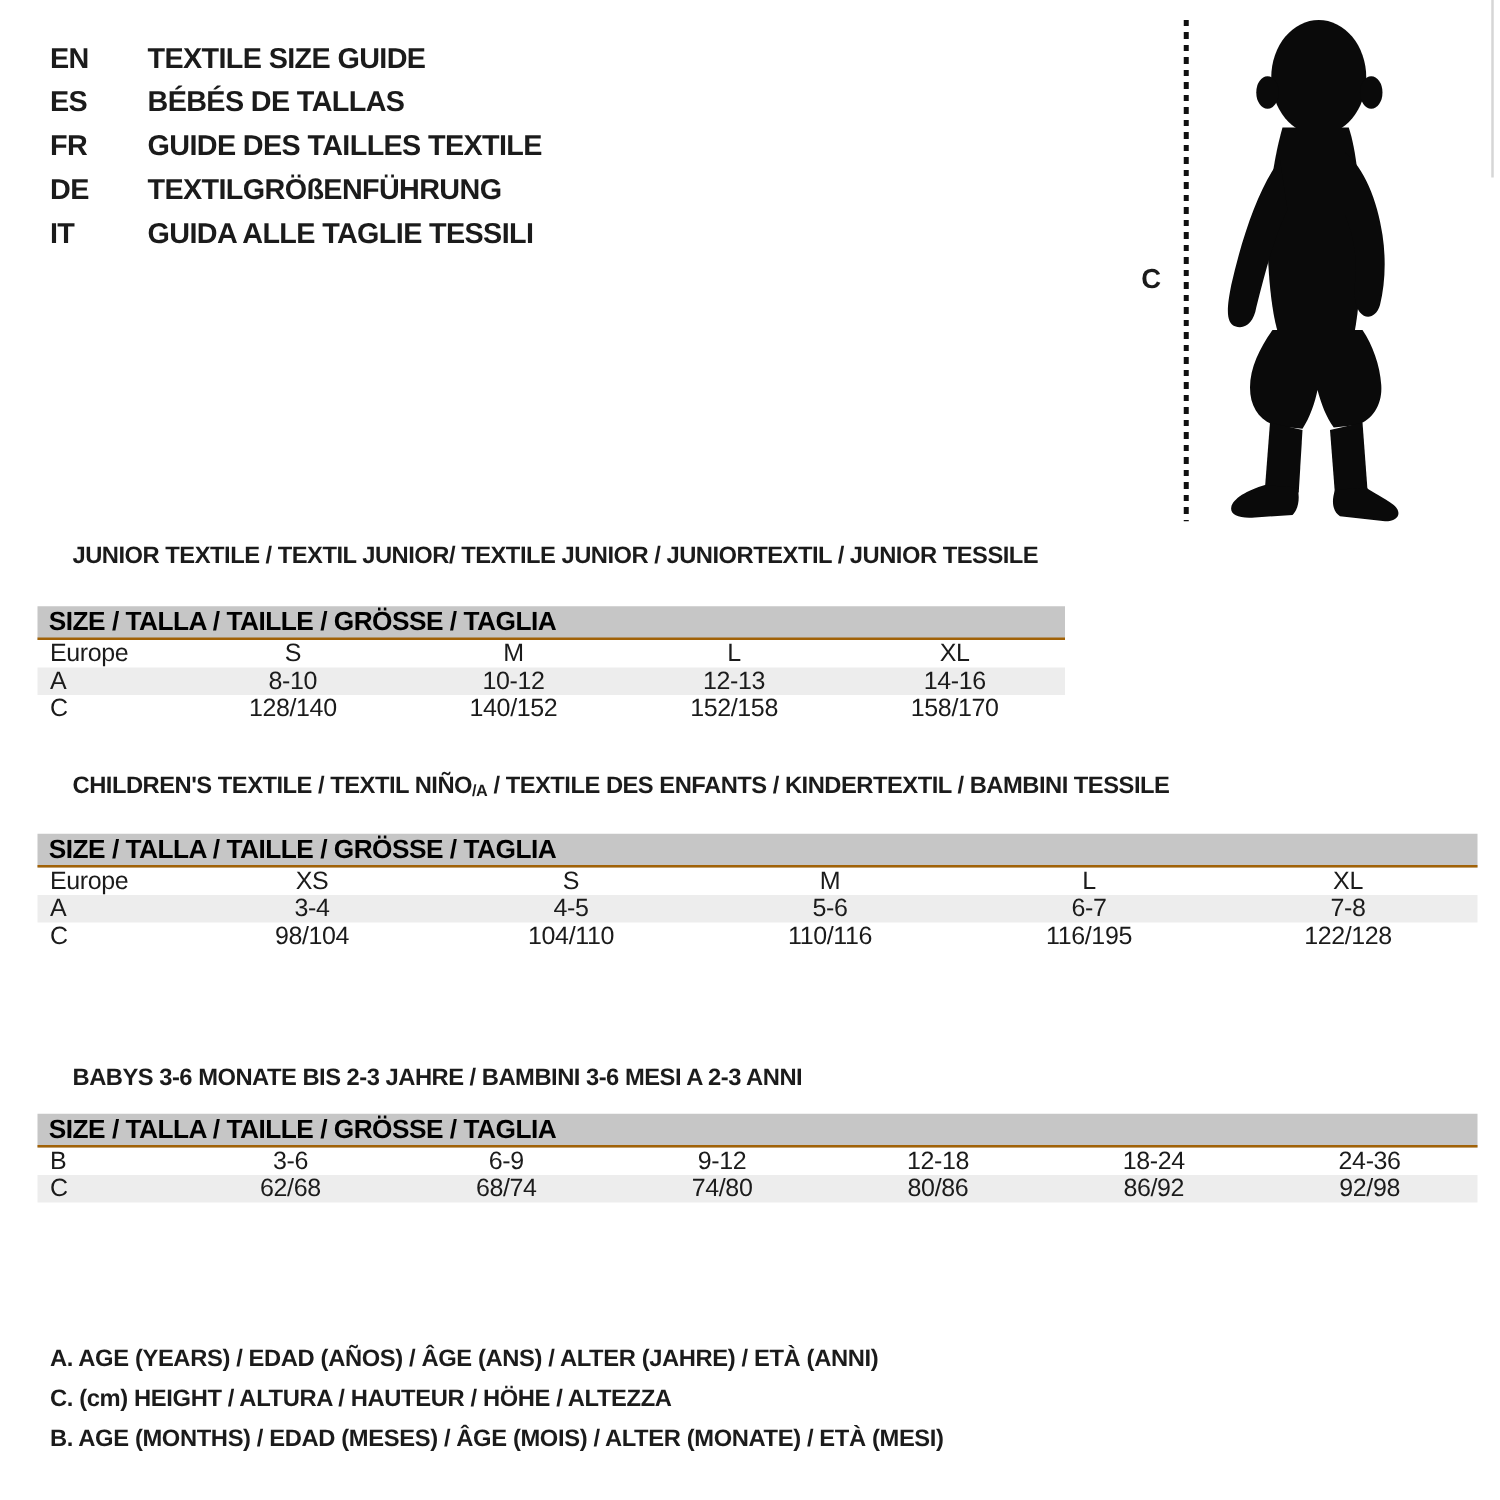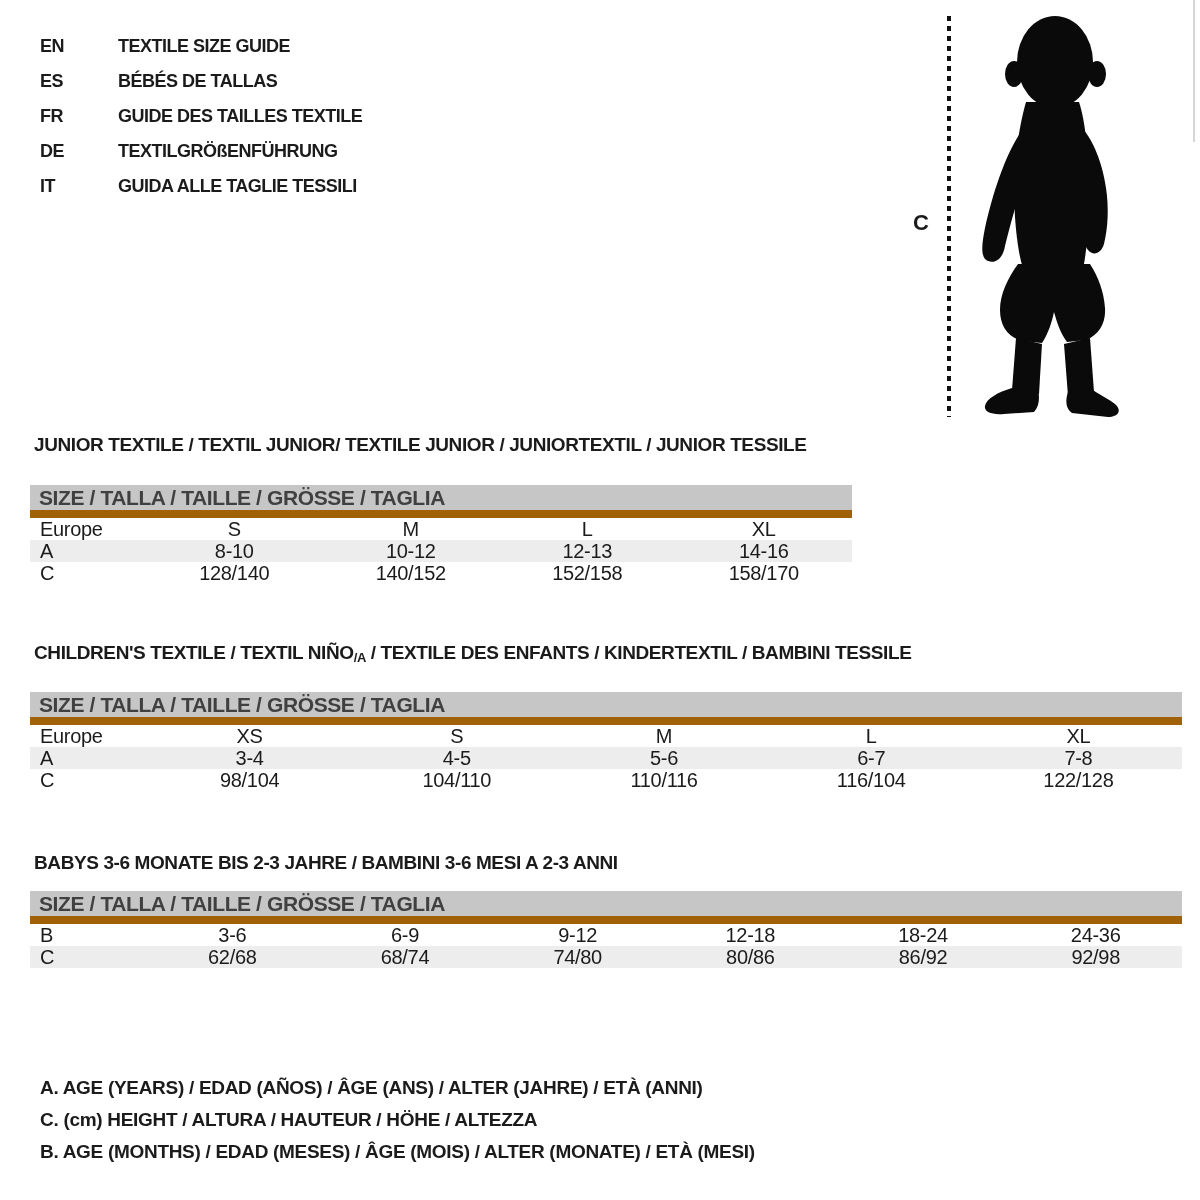--- a/index.html
+++ b/index.html
@@ -3,45 +3,45 @@
 <meta charset="utf-8">
 <title>Textile Size Guide</title>
 <style>
   html,body{margin:0;padding:0;background:#fff;}
   .page{
     position:relative;width:1200px;height:1200px;background:#ffffff;
     font-family:"Liberation Sans", sans-serif;color:#1b1b1b;overflow:hidden;
   }
   
   .langs{position:absolute;left:40px;top:29px;}
-  .lang-row{display:flex;align-items:center;height:35px;font-weight:bold;font-size:18px;letter-spacing:-0.5px;}
+  .lang-row{display:flex;align-items:center;height:35px;font-weight:bold;font-size:23px;letter-spacing:-0.5px;}
   .lang-code{width:78px;flex:0 0 78px;}
   .lang-label{white-space:nowrap;}
   
   .dash-line{position:absolute;left:947px;top:16px;width:4px;height:401px;
     background:repeating-linear-gradient(180deg,#101010 0 5px,transparent 5px 10px);}
   .c-label{position:absolute;left:913px;top:210px;font-weight:bold;font-size:22px;}
   .silhouette{position:absolute;left:960px;top:12px;width:180px;height:410px;}
   .silhouette svg{display:block;width:100%;height:100%;}
   .sil-fill{fill:#0a0a0a;}
   .edge-line{position:absolute;left:1193px;top:0;width:2px;height:142px;background:#d6d6d6;}
   
   .sec{position:absolute;left:30px;}
-  .sec-title{margin:0 0 0 4px;font-size:19px;line-height:24px;font-weight:bold;letter-spacing:-0.4px;white-space:nowrap;}
+  .sec-title{margin:0 0 0 28px;font-size:19px;line-height:24px;font-weight:bold;letter-spacing:-0.4px;white-space:nowrap;}
   .sec-title .sub{font-size:13px;position:relative;top:3px;font-weight:bold;}
   .two-line{line-height:35px;}
   #sec-junior{top:433px;width:822px;}
   #sec-junior .table{margin-top:28px;}
-  #sec-children{top:641px;width:1152px;}
+  #sec-children{top:617px;width:1152px;}
   #sec-children .table{margin-top:25px;}
   #sec-babies{top:845px;width:1152px;}
   #sec-babies .table{margin-top:11px;}
   .table{width:100%;}
-  .bar{height:25px;line-height:25px;background:#c6c6c6;border-bottom:8px solid #a16207;
-       padding-left:9px;font-weight:bold;font-size:21px;color:#404040;letter-spacing:-0.4px;}
+  .bar{height:25px;line-height:25px;background:#c6c6c6;border-bottom:2px solid #a16207;
+       padding-left:9px;font-weight:bold;font-size:21px;color:#000000;letter-spacing:-0.4px;}
   .trow{display:flex;align-items:center;height:22px;font-size:20px;letter-spacing:-0.3px;}
   .trow.shaded{background:#ededed;}
   .tlabel{flex:0 0 116px;width:116px;padding-left:10px;box-sizing:border-box;}
   .tcell{flex:1;text-align:center;}
   
   .legend{position:absolute;left:40px;top:1072px;}
   .legend-line{font-weight:bold;font-size:19px;line-height:32px;letter-spacing:-0.3px;white-space:nowrap;}
 </style>
 </head>
 <body>
@@ -138,21 +138,21 @@
         <span class="tcell">4-5</span>
         <span class="tcell">5-6</span>
         <span class="tcell">6-7</span>
         <span class="tcell">7-8</span>
       </div>
       <div class="trow">
         <span class="tlabel">C</span>
         <span class="tcell">98/104</span>
         <span class="tcell">104/110</span>
         <span class="tcell">110/116</span>
-        <span class="tcell">116/104</span>
+        <span class="tcell">116/195</span>
         <span class="tcell">122/128</span>
       </div>
     </div>
   </section>
 
   <section class="sec" id="sec-babies">
     <h2 class="sec-title two-line">
       <span style="display:block">BABYS 3-6 MONATE BIS 2-3 JAHRE / BAMBINI 3-6 MESI A 2-3 ANNI</span>
     </h2>
     <div class="table">

